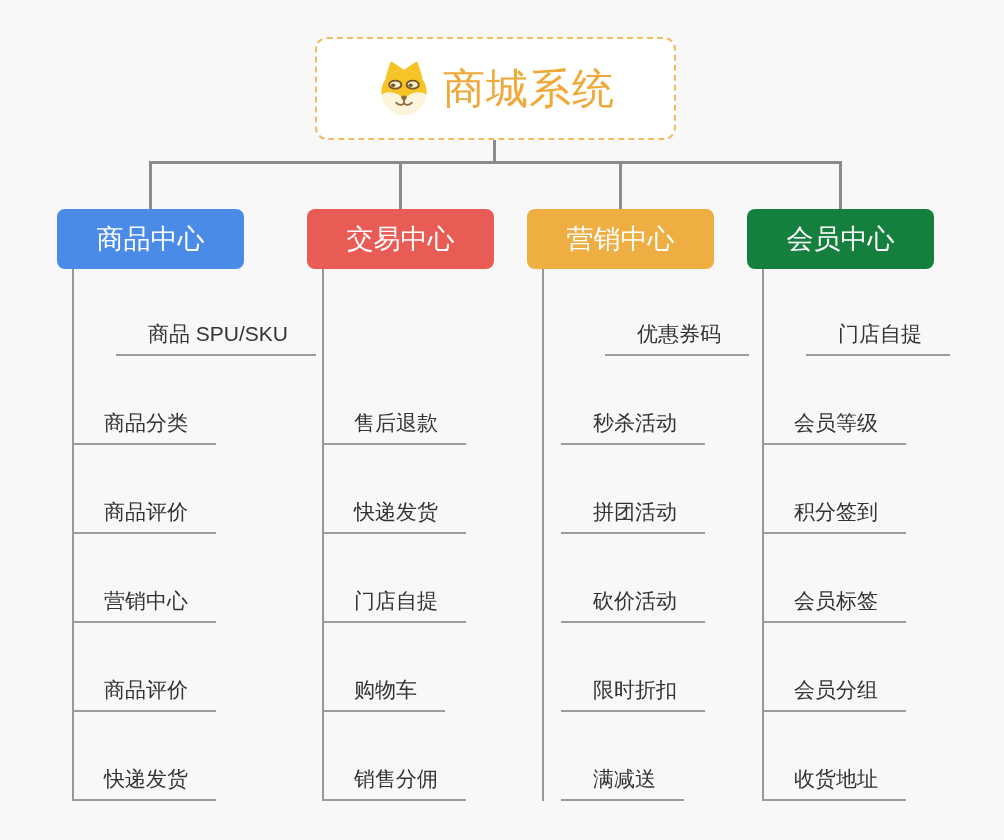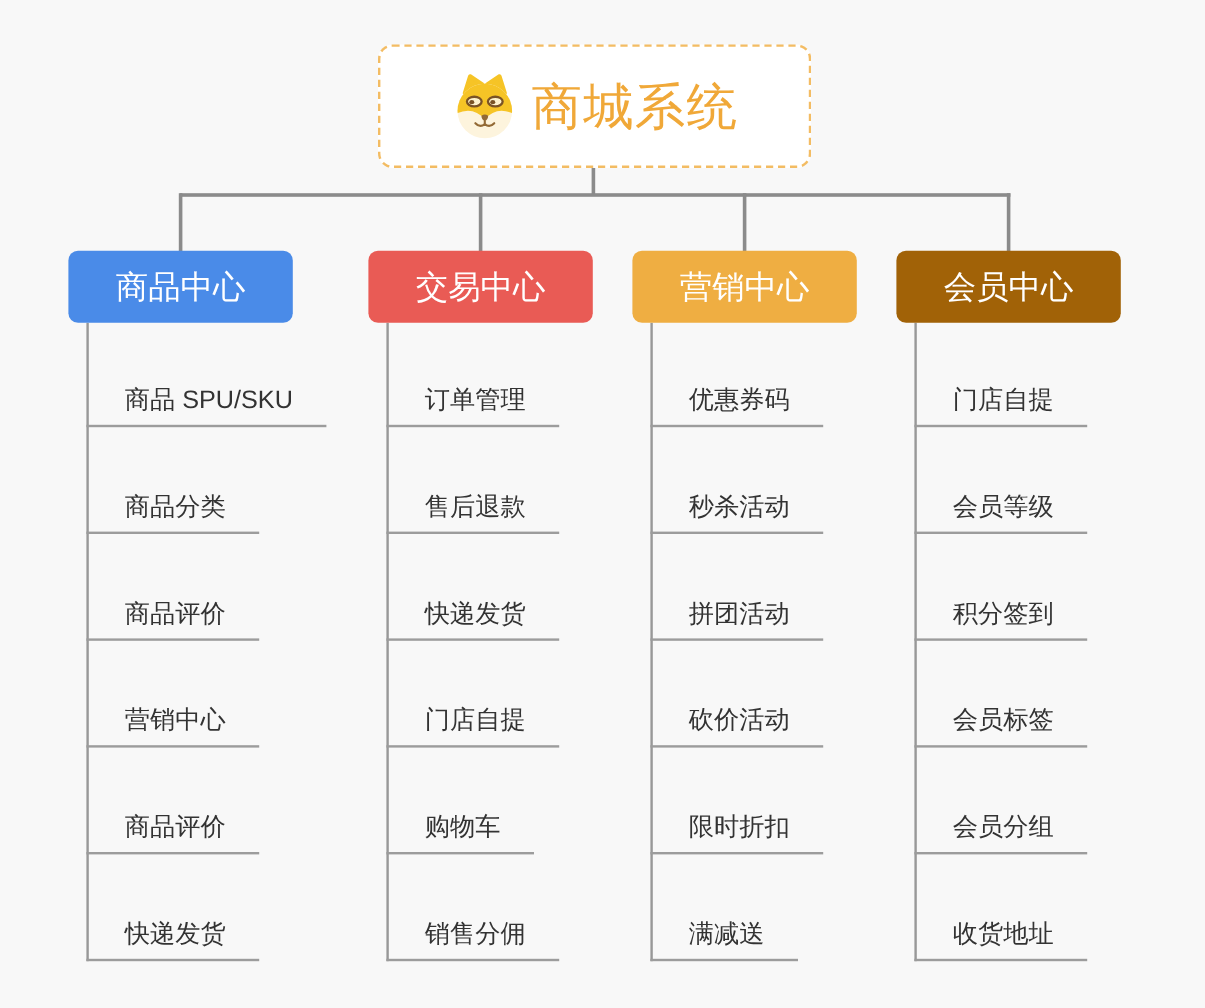--- a/index.html
+++ b/index.html
@@ -45,22 +45,22 @@
   .branch-label{color:#ffffff;font-size:27px;line-height:1;white-space:nowrap;}
 
   
   .leaf{
     position:absolute;height:38px;
     padding:0 28px 0 32px;
     border-bottom:2px solid #9c9c9c;
     font-size:21px;line-height:36px;color:#333333;
     white-space:nowrap;cursor:pointer;
   }
-  .leaf.col0{left:72px;} .leaf.col1{left:322px;} .leaf.col2{left:542px;text-align:right;} .leaf.col3{left:762px;}
-  .leaf.row0{top:316px;} .leaf.row1{top:405px;} .leaf.row2{top:494px;}
+  .leaf.col0{left:72px;} .leaf.col1{left:322px;} .leaf.col2{left:561px;text-align:right;} .leaf.col3{left:762px;}
+  .leaf.row0{top:316px;margin-left:44px;} .leaf.row1{top:405px;} .leaf.row2{top:494px;}
   .leaf.row3{top:583px;} .leaf.row4{top:672px;} .leaf.row5{top:761px;}
 </style>
 </head>
 <body style="background-color: rgb(248, 248, 248);">
 
 <div class="board">
 
   <div class="conn stub"></div>
   <div class="conn bus"></div>
   <div class="conn drop d0"></div>
@@ -102,32 +102,31 @@
 
   <div class="branch b0" style="background-color: rgb(74, 139, 232);">
     <span class="branch-label">商品中心</span>
   </div>
   <div class="branch b1" style="background-color: rgb(233, 91, 85);">
     <span class="branch-label">交易中心</span>
   </div>
   <div class="branch b2" style="background-color: rgb(239, 174, 66);">
     <span class="branch-label">营销中心</span>
   </div>
-  <div class="branch b3" style="background-color: #a16207;">
+  <div class="branch b3" style="background-color: #15803d;">
     <span class="branch-label">会员中心</span>
   </div>
 
   <div class="leaf col0 row0">商品 SPU/SKU</div>
   <div class="leaf col0 row1">商品分类</div>
   <div class="leaf col0 row2">商品评价</div>
   <div class="leaf col0 row3">营销中心</div>
   <div class="leaf col0 row4">商品评价</div>
   <div class="leaf col0 row5">快递发货</div>
 
-  <div class="leaf col1 row0">订单管理</div>
   <div class="leaf col1 row1">售后退款</div>
   <div class="leaf col1 row2">快递发货</div>
   <div class="leaf col1 row3">门店自提</div>
   <div class="leaf col1 row4">购物车</div>
   <div class="leaf col1 row5">销售分佣</div>
 
   <div class="leaf col2 row0">优惠券码</div>
   <div class="leaf col2 row1">秒杀活动</div>
   <div class="leaf col2 row2">拼团活动</div>
   <div class="leaf col2 row3">砍价活动</div>

